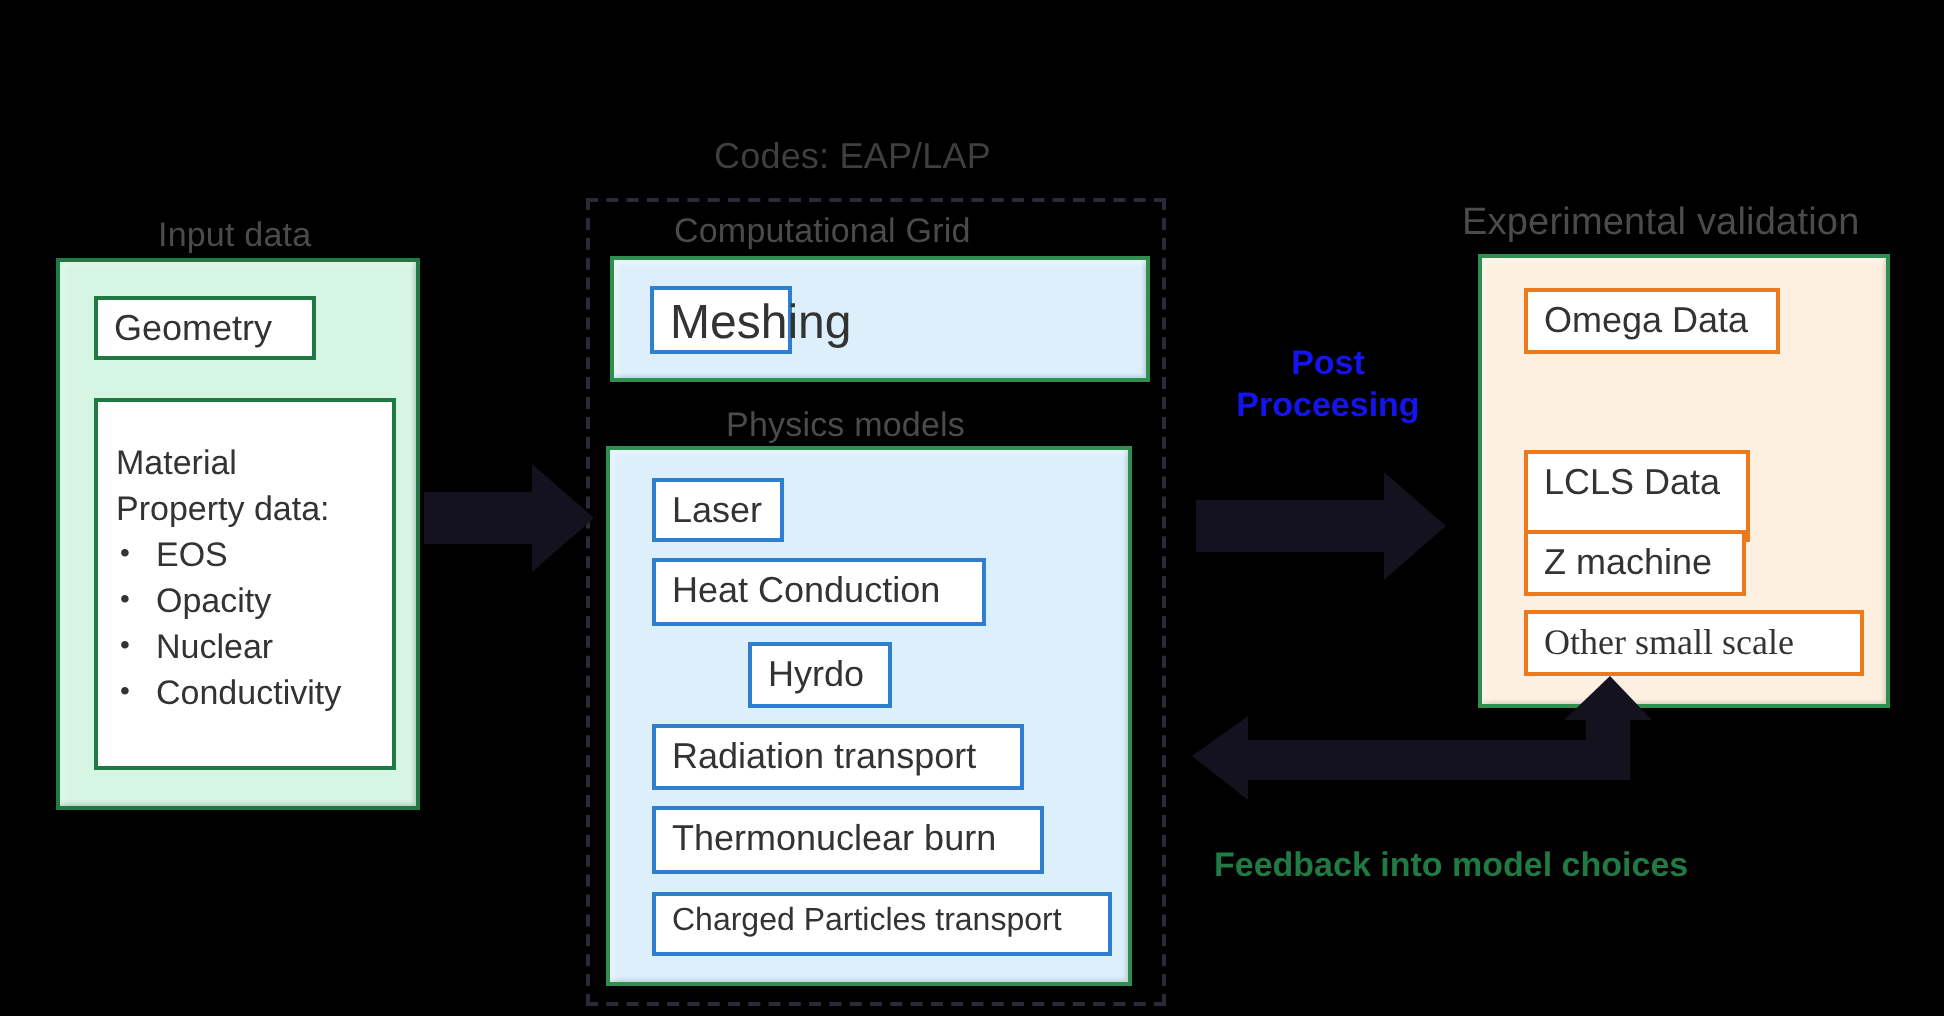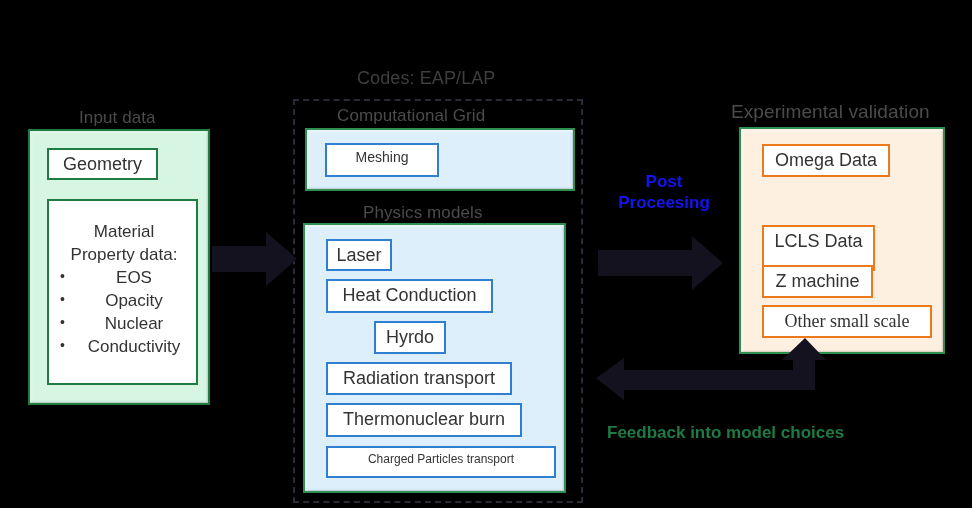--- a/index.html
+++ b/index.html
@@ -49,21 +49,20 @@
     box-sizing: border-box;
     background: transparent;
   }
 
   
   .panel {
     position: absolute;
     box-sizing: border-box;
     border-width: 2px;
     border-style: solid;
-    text-align: center;
   }
   .panel.green {
     background: #d6f5e3;
     border-color: #1f7a43;
     box-shadow: 2px 2px 3px rgba(255,255,255,0.28) inset,
                -1px -1px 2px rgba(0,0,0,0.18) inset;
   }
   .panel.blue {
     background: #dceffb;
     border-color: #2f8f4f;
@@ -133,29 +132,29 @@
   }
   .mat-list li::before {
     content: "\2022";
     position: absolute;
     left: 2px;
     top: 0;
     font-size: 14px;
   }
 
   
-  .chip.meshing { left: 18px; top: 13px; width: 114px; height: 34px; font-size: 14px; }
+  .chip.meshing { left: 18px; top: 13px; width: 71px; height: 34px; font-size: 24px; }
 
   
   .chip.laser      { left: 21px; top: 14px;  width: 66px;  height: 32px; font-size: 18px;}
   .chip.heat       { left: 21px; top: 54px;  width: 167px; height: 34px; font-size: 18px;}
   .chip.hyrdo      { left: 21px; top: 96px;  width: 72px;  height: 33px; font-size: 18px; margin-left: 48px;}
   .chip.radiation  { left: 21px; top: 137px; width: 186px; height: 33px; font-size: 18px;}
   .chip.thermo     { left: 21px; top: 178px; width: 196px; height: 34px; font-size: 18px;}
-  .chip.charged    { left: 21px; top: 221px; width: 230px; height: 32px; font-size: 12px;}
+  .chip.charged    { left: 21px; top: 221px; width: 230px; height: 32px; font-size: 16px;}
 
   
   .chip.omega  { left: 21px; top: 15px;  width: 128px; height: 33px; font-size: 18px;}
   .chip.nif    { left: 21px; top: 56px;  width: 97px;  height: 33px; font-size: 18px;}
   .chip.lcls   { left: 21px; top: 96px;  width: 113px; height: 46px; font-size: 18px;}
   .chip.zmach  { left: 21px; top: 136px; width: 111px; height: 33px; font-size: 18px;}
   .chip.other  { left: 21px; top: 176px; width: 170px; height: 33px; font-size: 18px; font-family: Liberation Serif, serif;}
 
   
   .arrow-svg {

